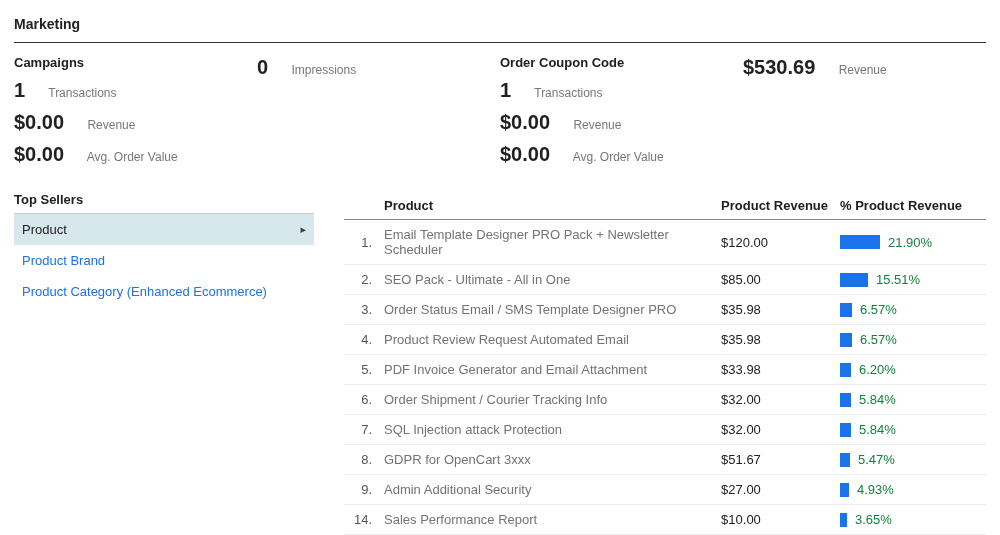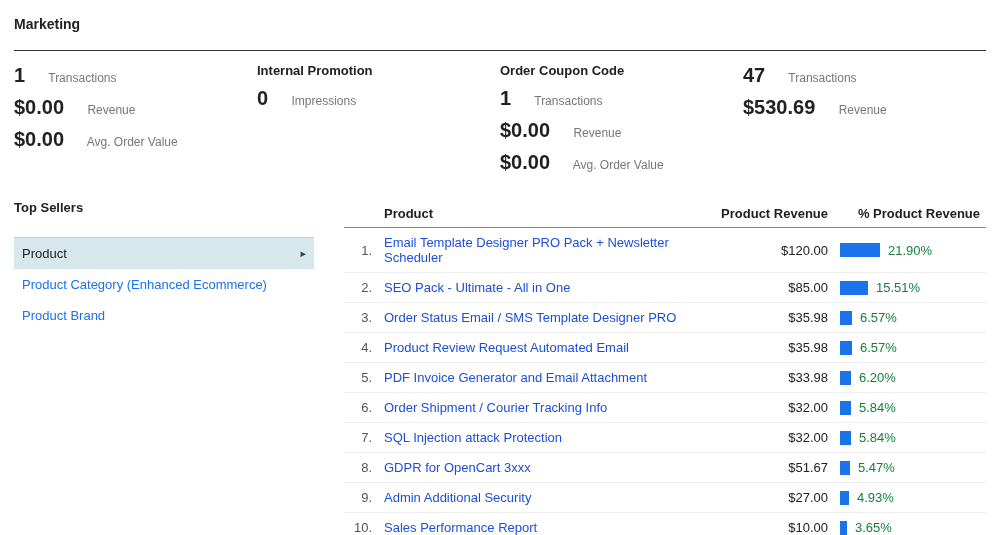--- a/index.html
+++ b/index.html
@@ -10,21 +10,21 @@
     color: #212121;
     font-size: 13px;
     width: 1000px;
   }
   .container {
     padding: 10px 14px 10px 14px;
   }
   .section-title {
     font-weight: bold;
     font-size: 14px;
-    margin: 6px 0 18px 0;
+    margin: 6px 0 10px 0;
   }
   .hr {
     border: none;
     border-top: 1px solid #333;
     margin: 0 0 12px 0;
   }
   .metrics-row {
     display: flex;
     gap: 0;
     margin-bottom: 18px;
@@ -58,21 +58,21 @@
     align-items: flex-start;
   }
   .side {
     width: 300px;
     flex-shrink: 0;
   }
   .side-title {
     font-weight: bold;
     font-size: 13px;
     border-bottom: 1px solid #ccc;
-    padding-bottom: 22px;
+    padding-bottom: 6px;
     margin-bottom: 0;
   }
   .side-item {
     display: flex;
     justify-content: space-between;
     align-items: center;
     padding: 8px 8px;
     color: #1a73e8;
     cursor: pointer;
     font-size: 13px;
@@ -94,37 +94,37 @@
   }
   th {
     text-align: left;
     font-weight: bold;
     font-size: 13px;
     padding: 6px 6px;
     border-bottom: 1px solid #888;
     color: #212121;
   }
   th.right, td.right {
-    text-align: right;
+    text-align: left;
     white-space: nowrap;
   }
   td {
     padding: 7px 6px;
     font-size: 13px;
     border-bottom: 1px solid #eee;
     vertical-align: middle;
   }
   td.idx {
     color: #555;
     width: 22px;
     text-align: right;
     white-space: nowrap;
   }
   td.name a, td.name span.link {
-    color: #1d4ed8;
+    color: #737373;
     cursor: pointer;
     text-align: center;
   }
   td.rev {
     width: 100px;
   }
   td.pct {
     width: 140px;
   }
   .pct-cell {
@@ -145,54 +145,53 @@
 </head>
 <body>
 
 <div class="container">
 
   <div class="section-title">Marketing</div>
   <hr class="hr">
 
   <div class="metrics-row" id="metrics-row">
       <div class="metric-col">
+        <div class="metric-title">Campaigns</div>
         <div class="metric-line"><span class="big">1</span><span class="label"> Transactions</span></div>
         <div class="metric-line"><span class="big">$0.00</span><span class="label"> Revenue</span></div>
         <div class="metric-line"><span class="big">$0.00</span><span class="label"> Avg. Order Value</span></div>
       </div>
       <div class="metric-col">
-        <div class="metric-title">Internal Promotion</div>
         <div class="metric-line"><span class="big">0</span><span class="label"> Impressions</span></div>
       </div>
       <div class="metric-col">
         <div class="metric-title">Order Coupon Code</div>
         <div class="metric-line"><span class="big">1</span><span class="label"> Transactions</span></div>
         <div class="metric-line"><span class="big">$0.00</span><span class="label"> Revenue</span></div>
         <div class="metric-line"><span class="big">$0.00</span><span class="label"> Avg. Order Value</span></div>
       </div>
       <div class="metric-col">
-        <div class="metric-line"><span class="big">47</span><span class="label"> Transactions</span></div>
         <div class="metric-line"><span class="big">$530.69</span><span class="label"> Revenue</span></div>
       </div>
     </div>
 
   <div class="bottom">
 
     <div class="side">
       <div class="side-title">Top Sellers</div>
       <div id="side-items">
           <div class="side-item active">
             <span>Product</span>
             <span class="chevron">▸</span>
           </div>
           <div class="side-item">
-            <span>Product Category (Enhanced Ecommerce)</span>
+            <span>Product Brand</span>
           </div>
           <div class="side-item">
-            <span>Product Brand</span>
+            <span>Product Category (Enhanced Ecommerce)</span>
           </div>
         </div>
     </div>
 
     <div class="table-wrap">
       <table>
         <thead>
           <tr>
             <th></th>
             <th>Product</th>
@@ -294,21 +293,21 @@
               <td class="name"><span class="link">Admin Additional Security</span></td>
               <td class="right rev">$27.00</td>
               <td class="pct">
                 <div class="pct-cell">
                   <span class="bar" style="width: 9px;"></span>
                   <span class="pct-text">4.93%</span>
                 </div>
               </td>
             </tr>
             <tr>
-              <td class="idx">10.</td>
+              <td class="idx">14.</td>
               <td class="name"><span class="link">Sales Performance Report</span></td>
               <td class="right rev">$10.00</td>
               <td class="pct">
                 <div class="pct-cell">
                   <span class="bar" style="width: 7px;"></span>
                   <span class="pct-text">3.65%</span>
                 </div>
               </td>
             </tr>
           </tbody>

